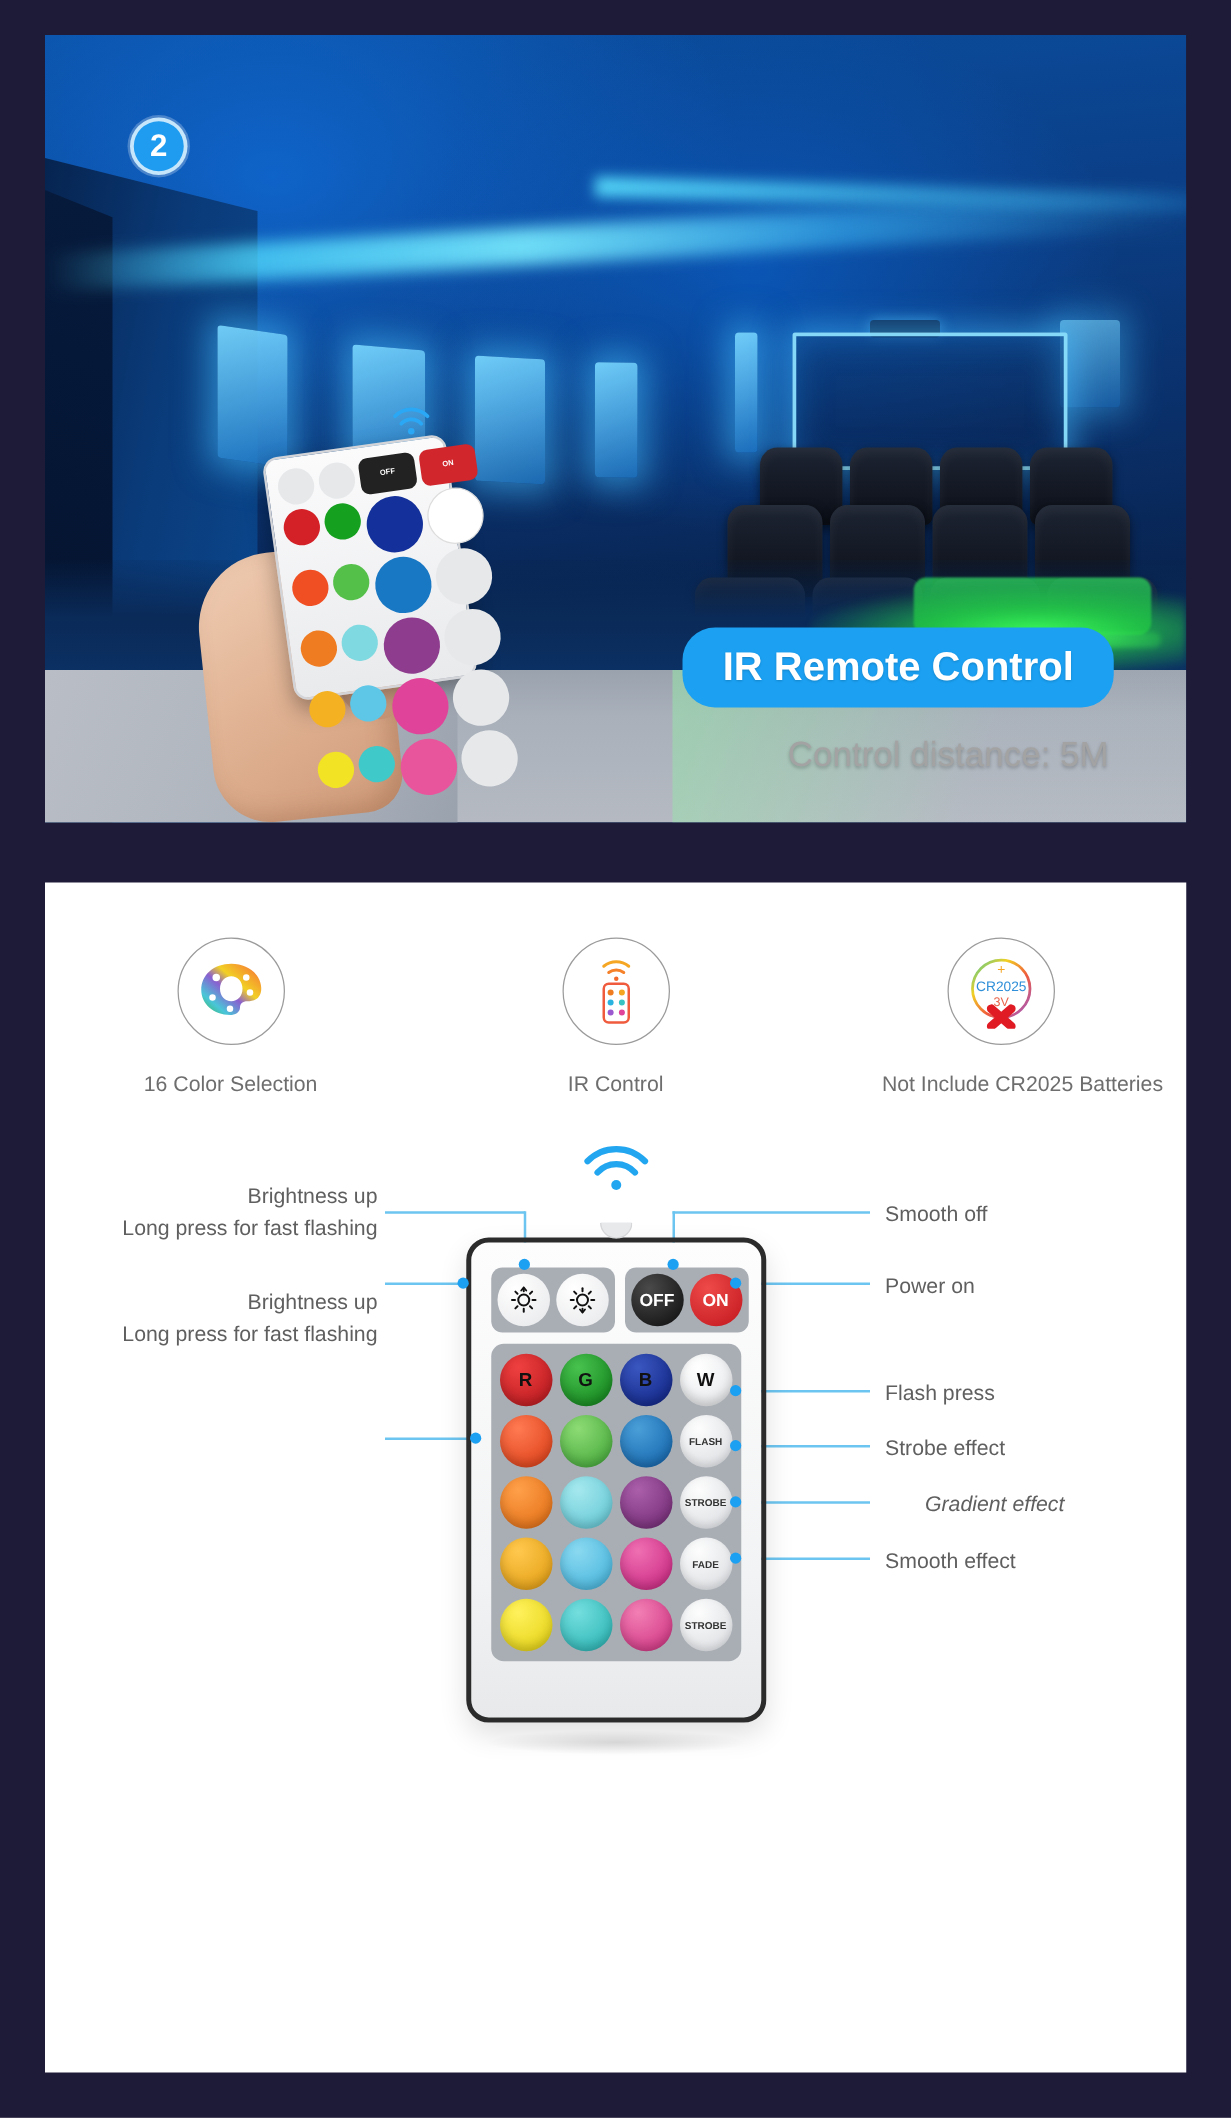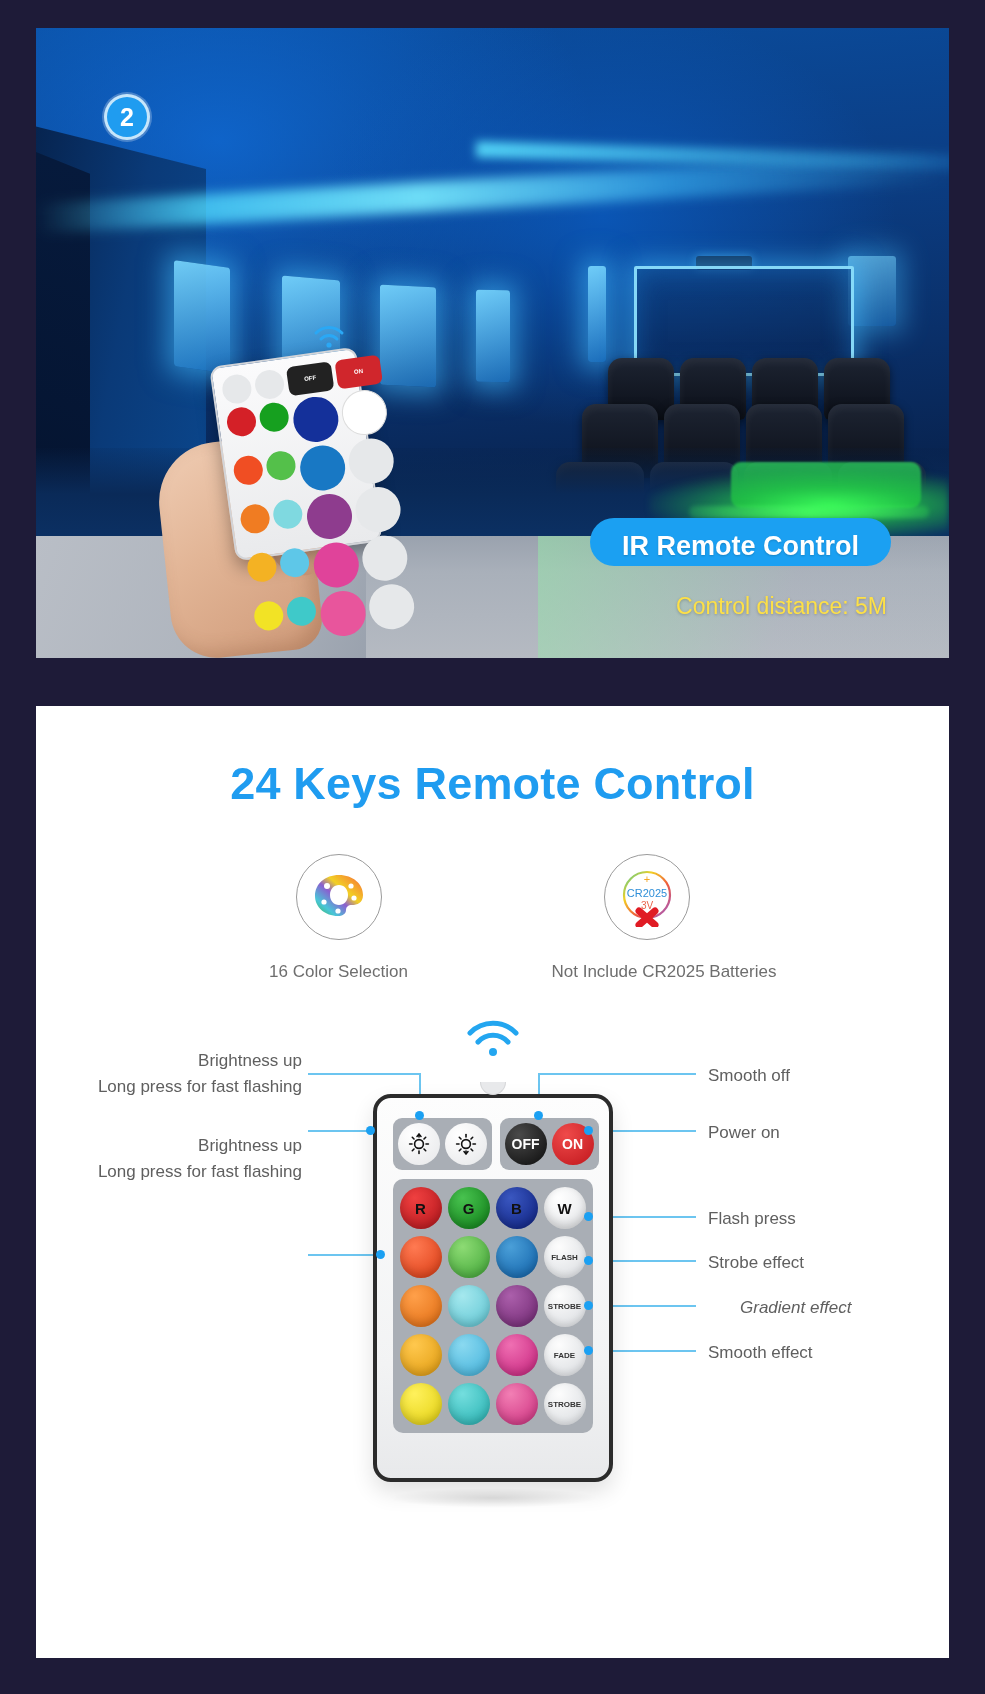--- a/index.html
+++ b/index.html
@@ -170,28 +170,28 @@
     border-radius: 50%; background: #1f9cf0;
     border: 3px solid rgba(255,255,255,.75);
     color: #fff; font-size: 25px; font-weight: bold;
     display: flex; align-items: center; justify-content: center;
     z-index: 9; box-shadow: 0 0 0 2px rgba(255,255,255,.25);
   }
   
   .ir-pill {
     position: absolute; right: 58px; bottom: 92px;
     background: #1ba0f2; color: #fff;
-    font-size: 27px; font-weight: bold;
-    padding: 13px 32px 4px; border-radius: 26px;
+    font-size: 32px; font-weight: bold;
+    padding: 13px 32px 14px; border-radius: 26px;
     z-index: 9; white-space: nowrap;
     text-shadow: 0 1px 2px rgba(0,0,0,.18);
   }
   .ir-sub {
     position: absolute; right: 62px; bottom: 38px;
-    color: #fde047; font-size: 23px; z-index: 9;
+    color: #a3a3a3; font-size: 28px; z-index: 9;
     text-shadow: 0 1px 3px rgba(0,0,0,.25);
   }
 
   
   .info-card {
     position: absolute; left: 36px; top: 706px;
     width: 913px; height: 952px;
     background: #ffffff;
   }
   .title {
@@ -370,21 +370,20 @@
       </div>
     </div>
 
     <div class="badge">2</div>
     <div class="ir-pill">IR Remote Control</div>
     <div class="ir-sub">Control distance: 5M</div>
   </div>
 
   <div class="info-card">
 
-    <div class="title">24 Keys Remote Control</div>
 
     <div class="features">
 
       <div class="feature">
         <div class="f-circle">
           <span>
             <svg width="54" height="48" viewBox="0 0 54 48">
               <defs>
                 <linearGradient id="pg" x1="0" y1="1" x2="1" y2="0">
                   <stop offset="0%" stop-color="#39b54a"></stop>
@@ -401,20 +400,39 @@
               <circle cx="39" cy="15" r="2.6" fill="#fff"></circle>
               <circle cx="42" cy="27" r="2.6" fill="#fff"></circle>
               <circle cx="26" cy="40" r="2.6" fill="#fff"></circle>
               <circle cx="12" cy="31" r="2.6" fill="#fff"></circle>
             </svg>
           </span>
         </div>
         <div class="f-cap">16 Color Selection</div>
       </div>
 
+      <div class="feature">
+        <div class="f-circle">
+          <span>
+            <svg width="44" height="58" viewBox="0 0 44 58">
+              <path d="M12 11 A16 16 0 0 1 32 11" stroke="#f5a623" stroke-width="2.4" fill="none" stroke-linecap="round"></path>
+              <path d="M16 16 A10 10 0 0 1 28 16" stroke="#f5822a" stroke-width="2.4" fill="none" stroke-linecap="round"></path>
+              <circle cx="22" cy="21" r="1.8" fill="#f26a2e"></circle>
+              <rect x="12" y="25" width="20" height="31" rx="4" fill="none" stroke="#ef5b3c" stroke-width="2"></rect>
+              <circle cx="17.5" cy="32" r="2.4" fill="#f07c22"></circle>
+              <circle cx="26.5" cy="32" r="2.4" fill="#f4a623"></circle>
+              <circle cx="17.5" cy="40" r="2.4" fill="#2bb3e0"></circle>
+              <circle cx="26.5" cy="40" r="2.4" fill="#39c4c4"></circle>
+              <circle cx="17.5" cy="48" r="2.4" fill="#9b59d0"></circle>
+              <circle cx="26.5" cy="48" r="2.4" fill="#e0439a"></circle>
+            </svg>
+          </span>
+        </div>
+        <div class="f-cap">IR Control</div>
+      </div>
 
       <div class="feature">
         <div class="f-circle">
           <span>
             <svg width="64" height="64" viewBox="0 0 64 64">
               <defs>
                 <linearGradient id="bg1" x1="0" y1="0" x2="1" y2="1">
                   <stop offset="0%" stop-color="#3fc9a0"></stop>
                   <stop offset="30%" stop-color="#f2d024"></stop>
                   <stop offset="60%" stop-color="#ef5b3c"></stop>

